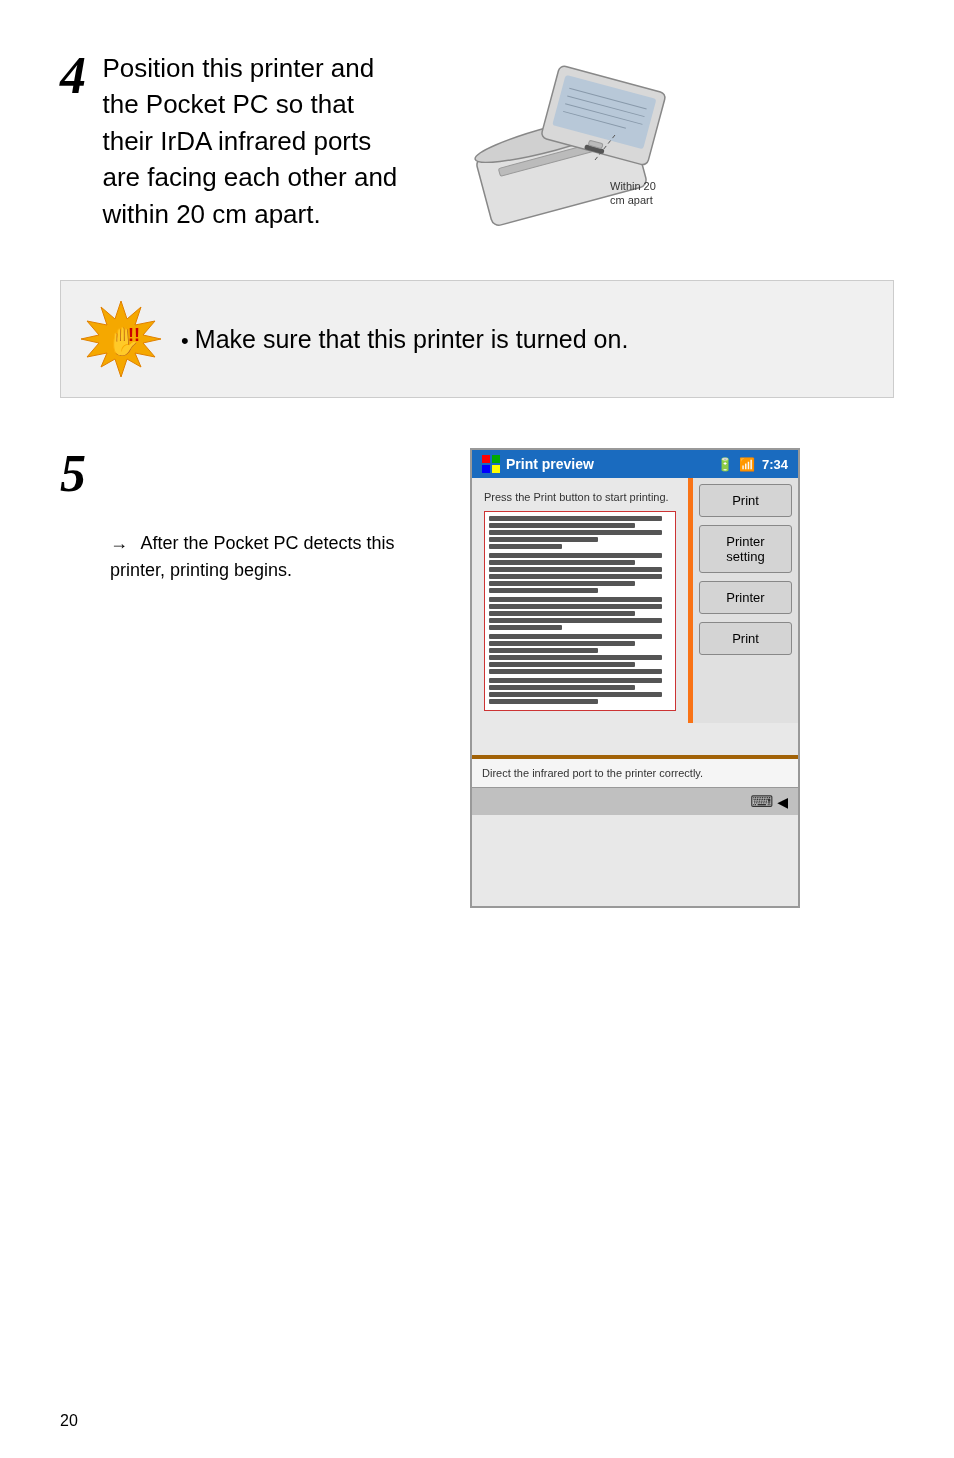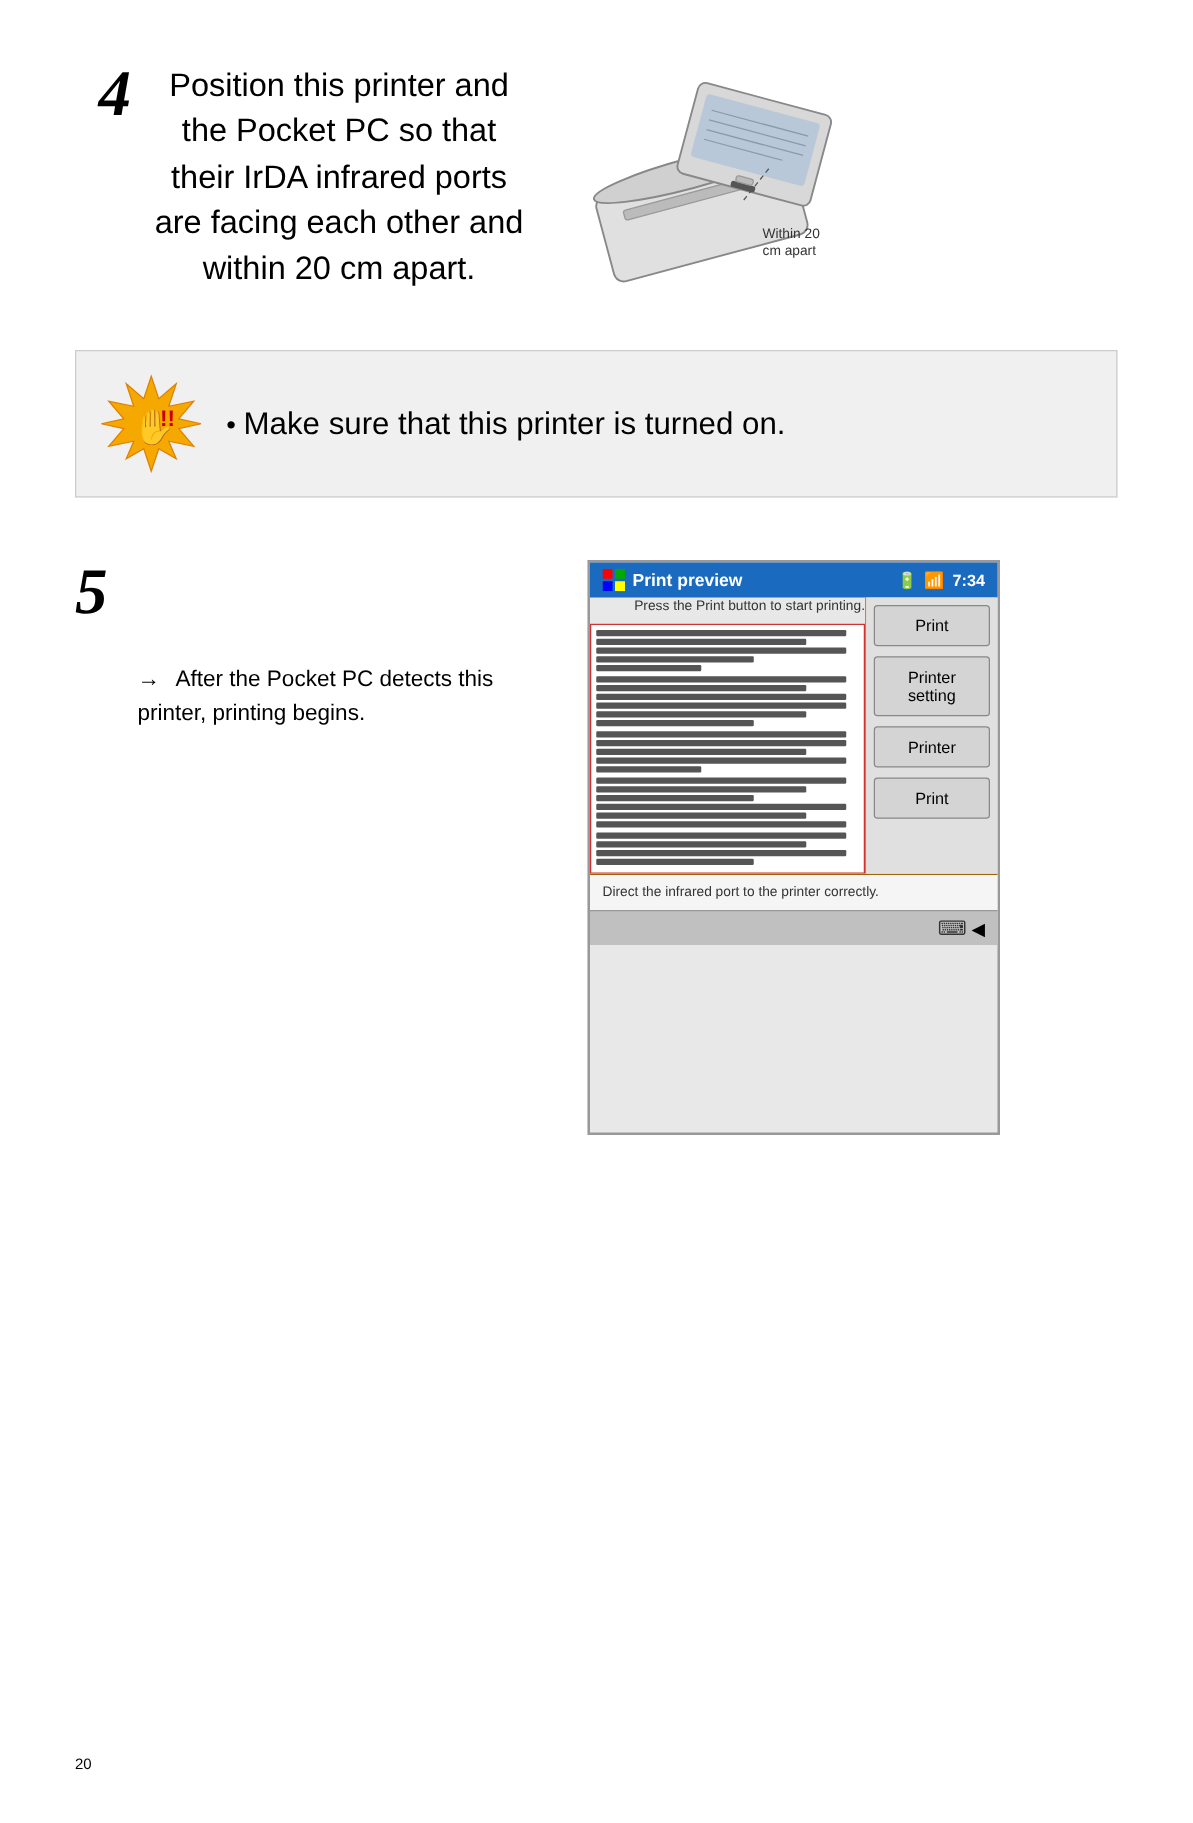--- a/index.html
+++ b/index.html
@@ -21,21 +21,20 @@
 
     
     .step4-section {
       display: flex;
       align-items: flex-start;
       margin-bottom: 40px;
     }
 
     .step4-text-block {
       flex: 0 0 380px;
-      text-align: center;
     }
 
     .step-number {
       font-size: 52px;
       font-weight: bold;
       font-style: italic;
       font-family: Georgia, serif;
       line-height: 1;
       display: inline-block;
       margin-right: 12px;
@@ -150,24 +149,23 @@
 
     .ppc-title-right {
       display: flex;
       align-items: center;
       gap: 6px;
       font-size: 13px;
     }
 
     .ppc-content-area {
       flex: 1;
-      padding: 0;
-      border-right: 1px solid #f97316;
+      padding: 12px;
+      border-right: 5px solid #f97316;
       overflow: hidden;
-      text-align: right;
     }
 
     .ppc-print-text {
       font-size: 11px;
       line-height: 1.4;
       color: #333;
       margin-bottom: 6px;
     }
 
     .ppc-doc-preview {
@@ -212,45 +210,46 @@
     }
 
     .ppc-button.graphics-btn {
       
     }
 
     .ppc-footer {
       padding: 8px 10px;
       font-size: 11px;
       color: #333;
-      border-top: 1px solid #a16207;
+      border-top: 4px solid #a16207;
       background: #f5f5f5;
+      margin-top: 32px;
     }
 
     .ppc-bottom-bar {
       background: #c0c0c0;
       height: 28px;
       display: flex;
       align-items: center;
       justify-content: flex-end;
       padding-right: 10px;
       border-top: 1px solid #999;
     }
 
     .ppc-bottom-icon {
       font-size: 16px;
       color: #333;
     }
 
     
     .page-number {
       position: absolute;
-      bottom: 40px;
+      bottom: 28px;
       left: 60px;
-      font-size: 12px;
+      font-size: 16px;
     }
 
     
     .device-svg {
       width: 280px;
       height: 180px;
     }
   </style>
 </head>
 <body>

